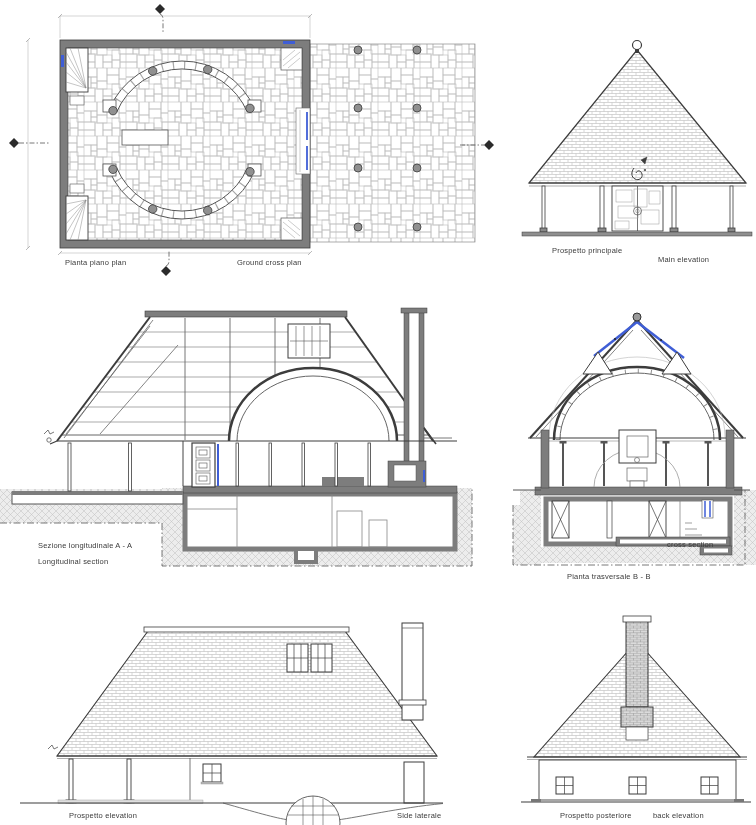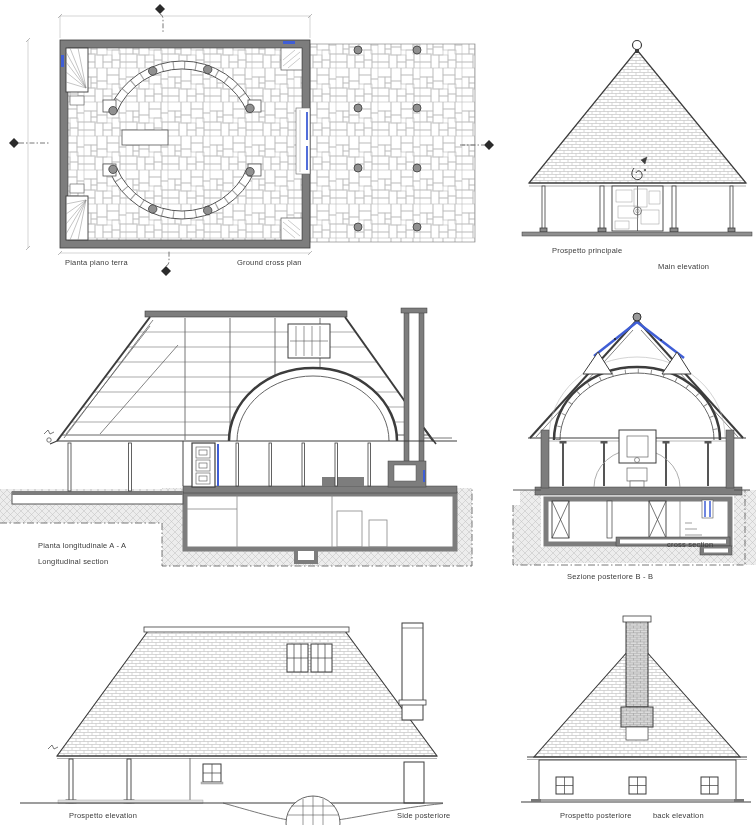--- a/index.html
+++ b/index.html
@@ -443,31 +443,31 @@
           <path d="M637.5,777 V794 M629,785.5 H646" stroke-width="0.7"></path>
     <rect x="701" y="777" width="17" height="17"></rect>
           <path d="M709.5,777 V794 M701,785.5 H718" stroke-width="0.7"></path>
   </g>
   <line x1="521" y1="802" x2="751" y2="802" stroke="#3c3c3c" stroke-width="1.1"></line>
   <rect x="531" y="799" width="10" height="3" fill="#777"></rect>
   <rect x="734" y="799" width="10" height="3" fill="#777"></rect>
 </g>
 </svg>
 
-<div class="label" style="left:65px;top:258px">Pianta piano terra</div>
+<div class="label" style="left:65px;top:258px">Pianta piano plan</div>
 <div class="label" style="left:237px;top:258px">Ground cross plan</div>
 
 <div class="label" style="left:552px;top:246px">Prospetto principale</div>
-<div class="label" style="left:658px;top:262px">Main elevation</div>
-
-<div class="label" style="left:38px;top:541px">Pianta longitudinale A - A</div>
+<div class="label" style="left:658px;top:255px">Main elevation</div>
+
+<div class="label" style="left:38px;top:541px">Sezione longitudinale A - A</div>
 <div class="label" style="left:38px;top:557px">Longitudinal section</div>
 
-<div class="label" style="left:567px;top:572px">Sezione posteriore B - B</div>
+<div class="label" style="left:567px;top:572px">Pianta trasversale B - B</div>
 <div class="label" style="left:667px;top:540px">cross section</div>
 
 <div class="label" style="left:69px;top:811px">Prospetto elevation</div>
-<div class="label" style="left:397px;top:811px">Side posteriore</div>
+<div class="label" style="left:397px;top:811px">Side laterale</div>
 
 <div class="label" style="left:560px;top:811px">Prospetto posteriore</div>
 <div class="label" style="left:653px;top:811px">back elevation</div>
 
 </div>
 
 </body></html>

